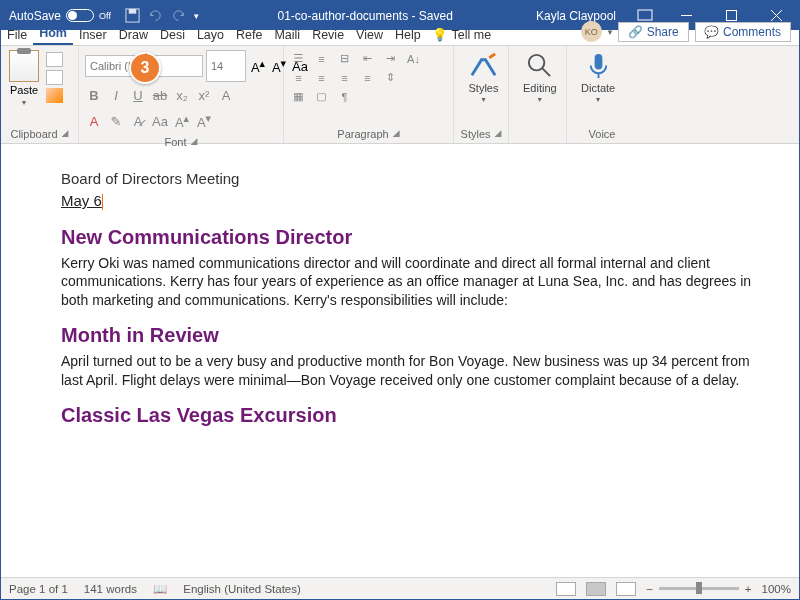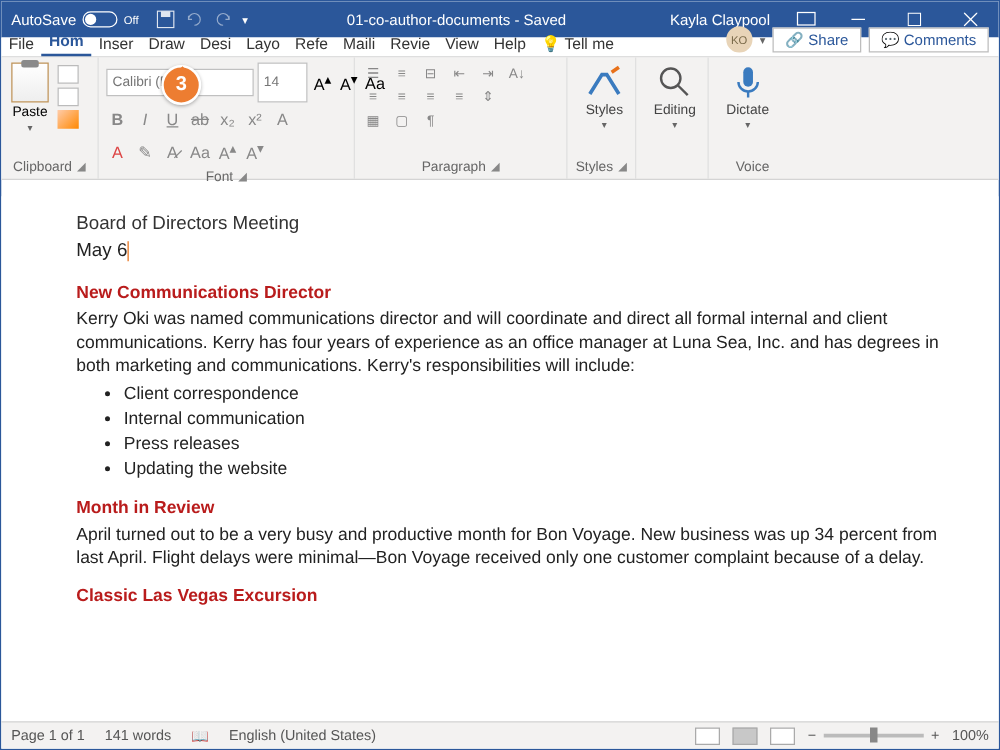--- a/index.html
+++ b/index.html
@@ -37,23 +37,23 @@
 .size-sel { width: 40px; height: 32px; border: 1px solid #c0c0c0; background: #fff; padding: 0 4px; font-size: 11px; color: #aaa; }
 .font-row { display: flex; gap: 4px; align-items: center; padding: 3px 0; color: #888; }
 .fbtn { width: 18px; text-align: center; font-size: 13px; }
 .para-col { display: flex; flex-direction: column; gap: 4px; padding: 3px 2px; }
 .para-row { display: flex; gap: 6px; color: #888; }
 .pbtn { width: 17px; height: 15px; display: flex; align-items: center; justify-content: center; }
 .vstack { display: flex; flex-direction: column; align-items: center; gap: 1px; padding: 2px 10px; }
 .vstack .big { width: 31px; height: 31px; }
 .vstack .lbl { font-size: 11px; color: #444; }
 .doc { position: absolute; top: 156px; left: 0; right: 0; bottom: 22px; overflow: auto; background: #fff; padding: 10px 36px 10px 60px; font-size: 14px; line-height: 1.35; color: #222; }
-.doc h2 { font-size: 14px; font-weight: 700; margin: 12px 0 3px; color: #b91c1c; }
+.doc h2 { font-size: 20px; font-weight: 700; margin: 12px 0 3px; color: #701a75; }
 .doc .title { font-size: 15px; color: #333; }
-.doc .date { font-size: 15px; }
+.doc .date { font-size: 15px; text-decoration: underline; }
 .cursor { border-left: 1.5px solid #e8711a; height: 16px; display: inline-block; vertical-align: middle; margin-left: 0px; }
 .doc p { margin: 2px 0; }
 .doc ul { margin: 3px 0 3px 38px; }
 .doc li { margin: 1px 0; list-style: disc; }
 .status { position: absolute; bottom: 0; left: 0; right: 0; height: 22px; background: #f3f2f1; border-top: 1px solid #d4d4d4; display: flex; align-items: center; font-size: 11.5px; color: #555; padding: 0 8px; gap: 16px; }
 .status .right { margin-left: auto; display: flex; align-items: center; gap: 10px; }
 .view-btn { width: 20px; height: 14px; border: 1px solid #aaa; background: #fff; }
 .view-btn.active { background: #c8c8c8; }
 .zoom { display: flex; align-items: center; gap: 6px; }
 .zoom-track { width: 80px; height: 3px; background: #bbb; position: relative; }
@@ -263,26 +263,20 @@
 
 <div class="edit-indic">mx</div>
 <div class="strike"></div>
 <div class="circle-edit"></div>
 
 <div class="doc">
   <p class="title">Board of Directors Meeting</p>
   <p class="date"><span>May 6</span><span class="cursor"></span></p>
   <h2>New Communications Director</h2>
   <p>Kerry Oki was named communications director and will coordinate and direct all formal internal and client communications. Kerry has four years of experience as an office manager at Luna Sea, Inc. and has degrees in both marketing and communications. Kerry's responsibilities will include:</p>
-  <ul>
-    <li>Client correspondence</li>
-    <li>Internal communication</li>
-    <li>Press releases</li>
-    <li>Updating the website</li>
-  </ul>
   <h2>Month in Review</h2>
   <p>April turned out to be a very busy and productive month for Bon Voyage. New business was up 34 percent from last April. Flight delays were minimal—Bon Voyage received only one customer complaint because of a delay.</p>
   <h2>Classic Las Vegas Excursion</h2>
 </div>
 
 <div class="callout p3">3</div>
 
 <div class="status">
   <span>Page 1 of 1</span>
   <span>141 words</span>

